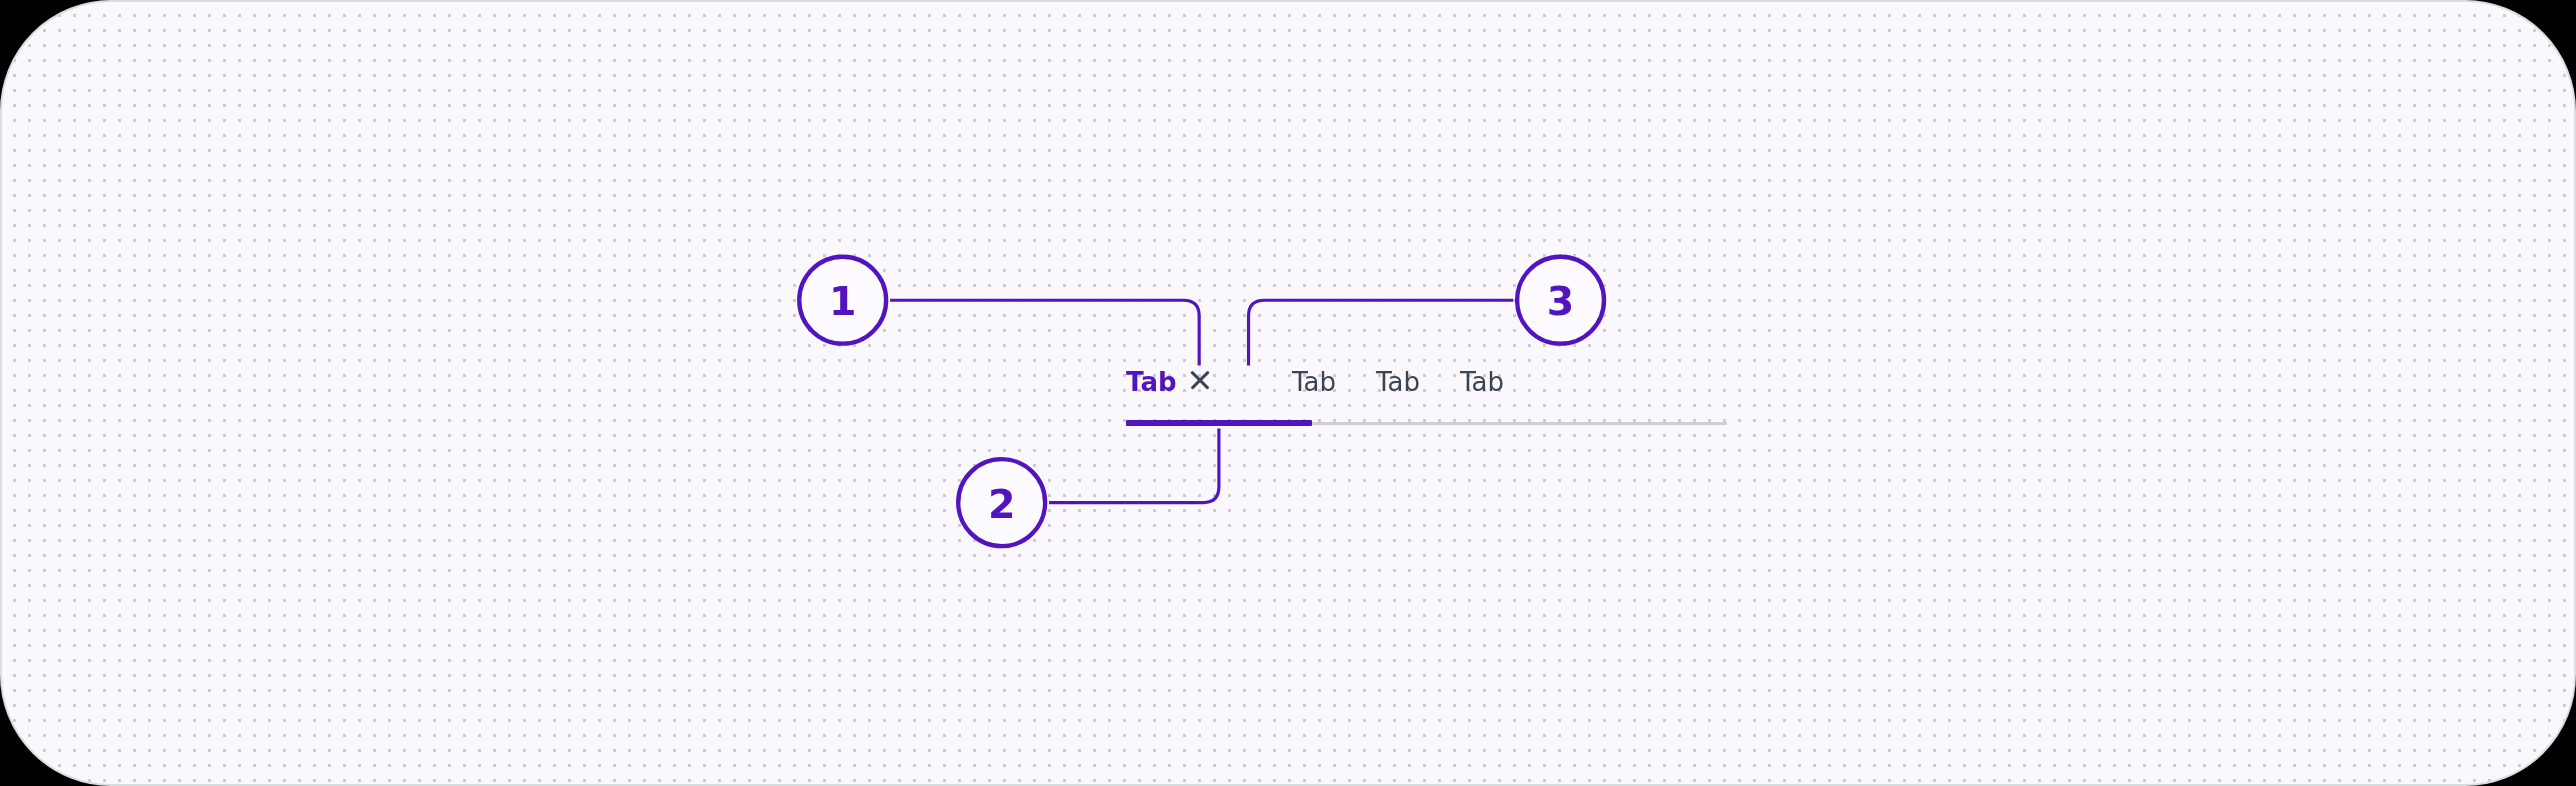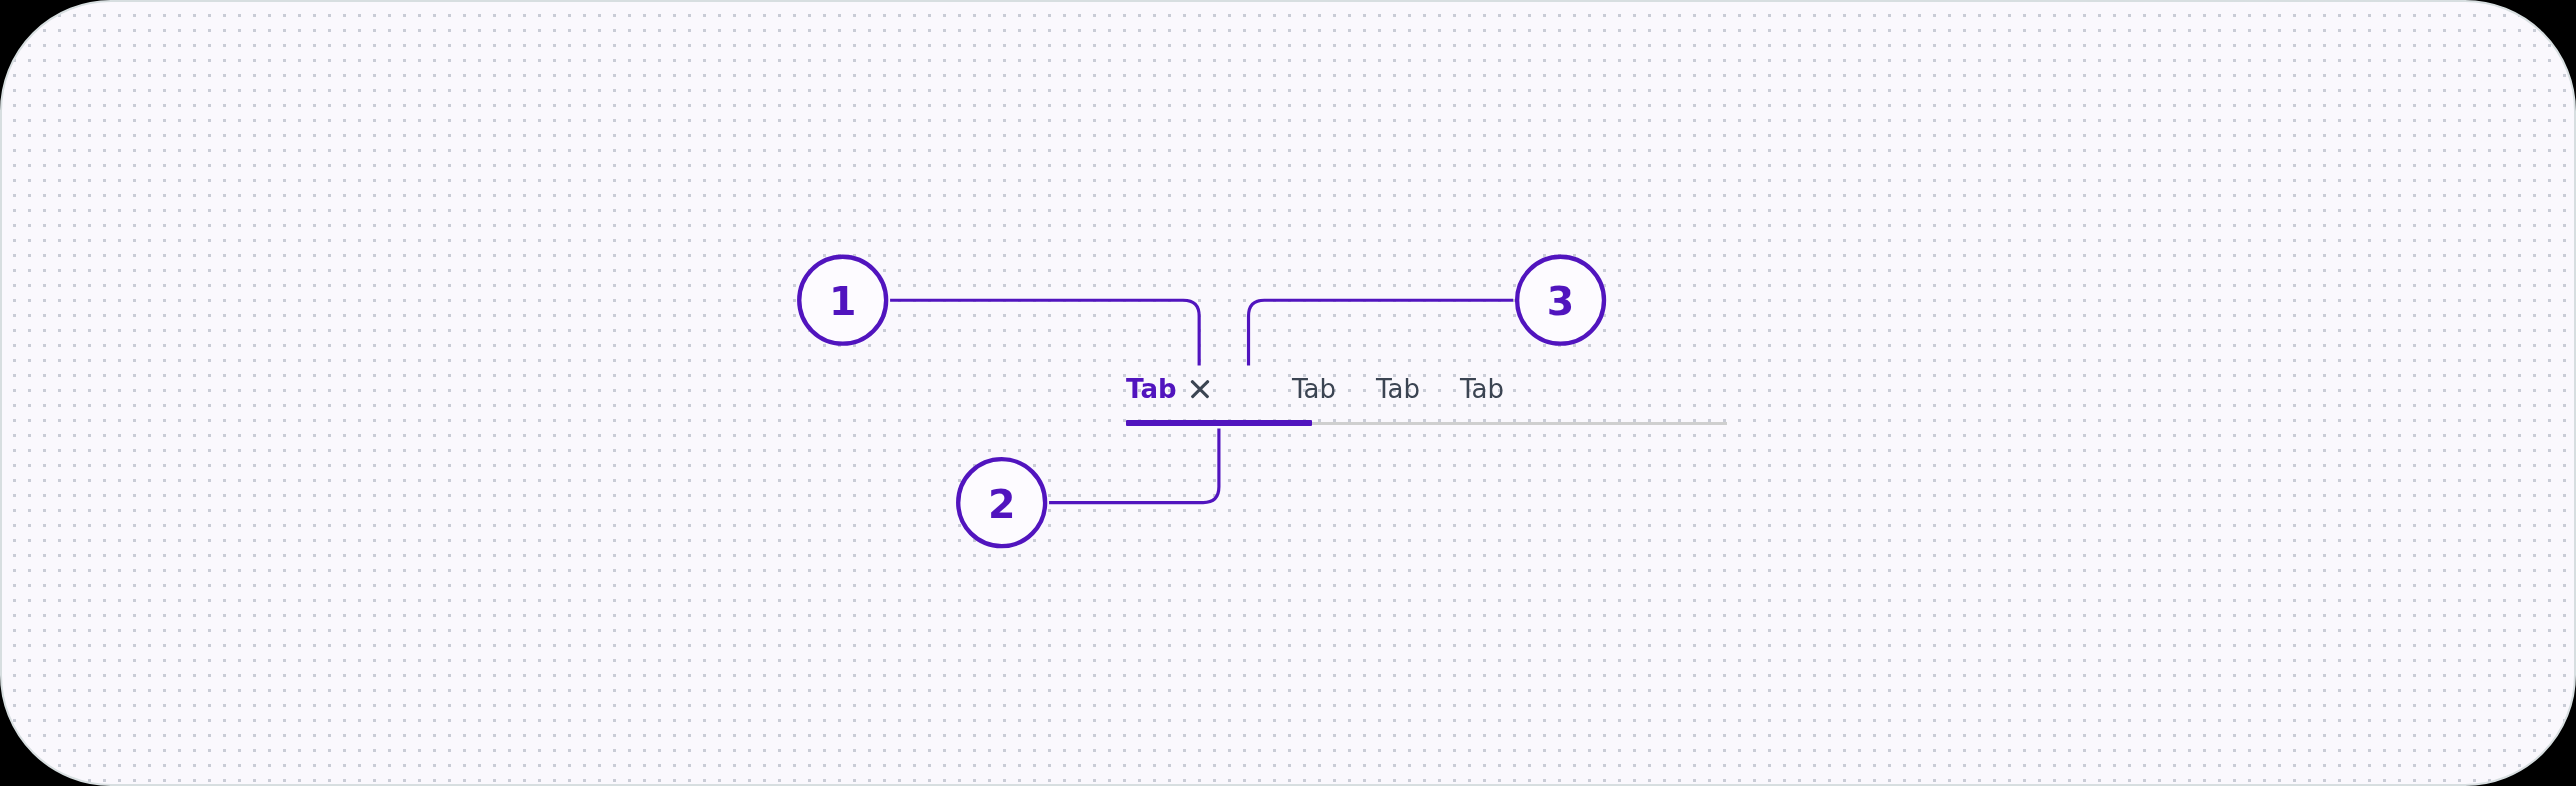--- a/index.html
+++ b/index.html
@@ -68,21 +68,21 @@
   }
   .tab-row {
     position: relative;
     height: 53px;
   }
   .tab {
     position: absolute;
     top: 0;
     height: 40px;
     display: flex;
-    align-items: center;
+    align-items: flex-start;
     gap: 12px;
     font-size: 26px;
     line-height: 1;
     white-space: nowrap;
   }
   .tab-label {
     font-size: 26px;
   }
   .tab.active .tab-label {
     color: #5114be;

